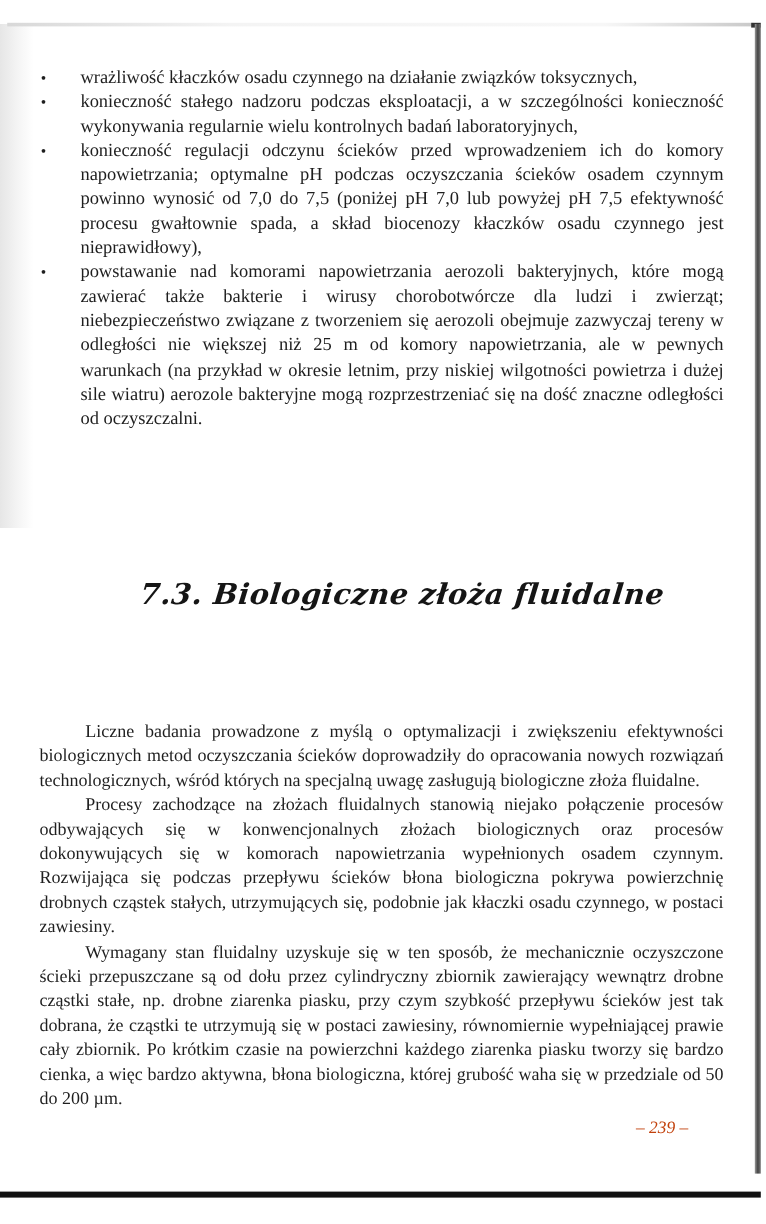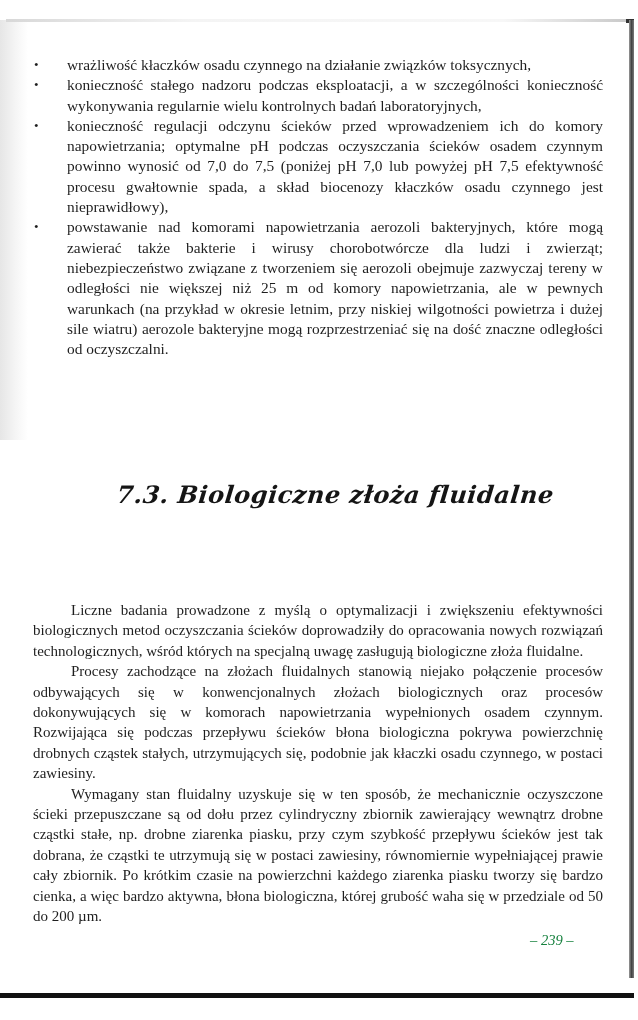--- a/index.html
+++ b/index.html
@@ -50,21 +50,21 @@
   }
   .body-text {
     position: absolute; left: 33px; top: 580px; width: 570px;
     font-size: 15px; line-height: 20.4px; margin-top: 20px;
   }
   .body-text p {
     margin: 0; text-indent: 38px; text-align: justify;
   }
   .page-number {
     position: absolute; left: 530px; top: 932px;
-    font-style: italic; font-size: 14.5px; color: #15803d;
+    font-style: italic; font-size: 14.5px; color: #c2410c;
   }
 </style>
 </head>
 <body>
 
 <div class="page">
   <div class="left-shadow"></div>
   <div class="top-edge"></div>
   <div class="right-edge-top"></div>
   <div class="right-edge"></div>

